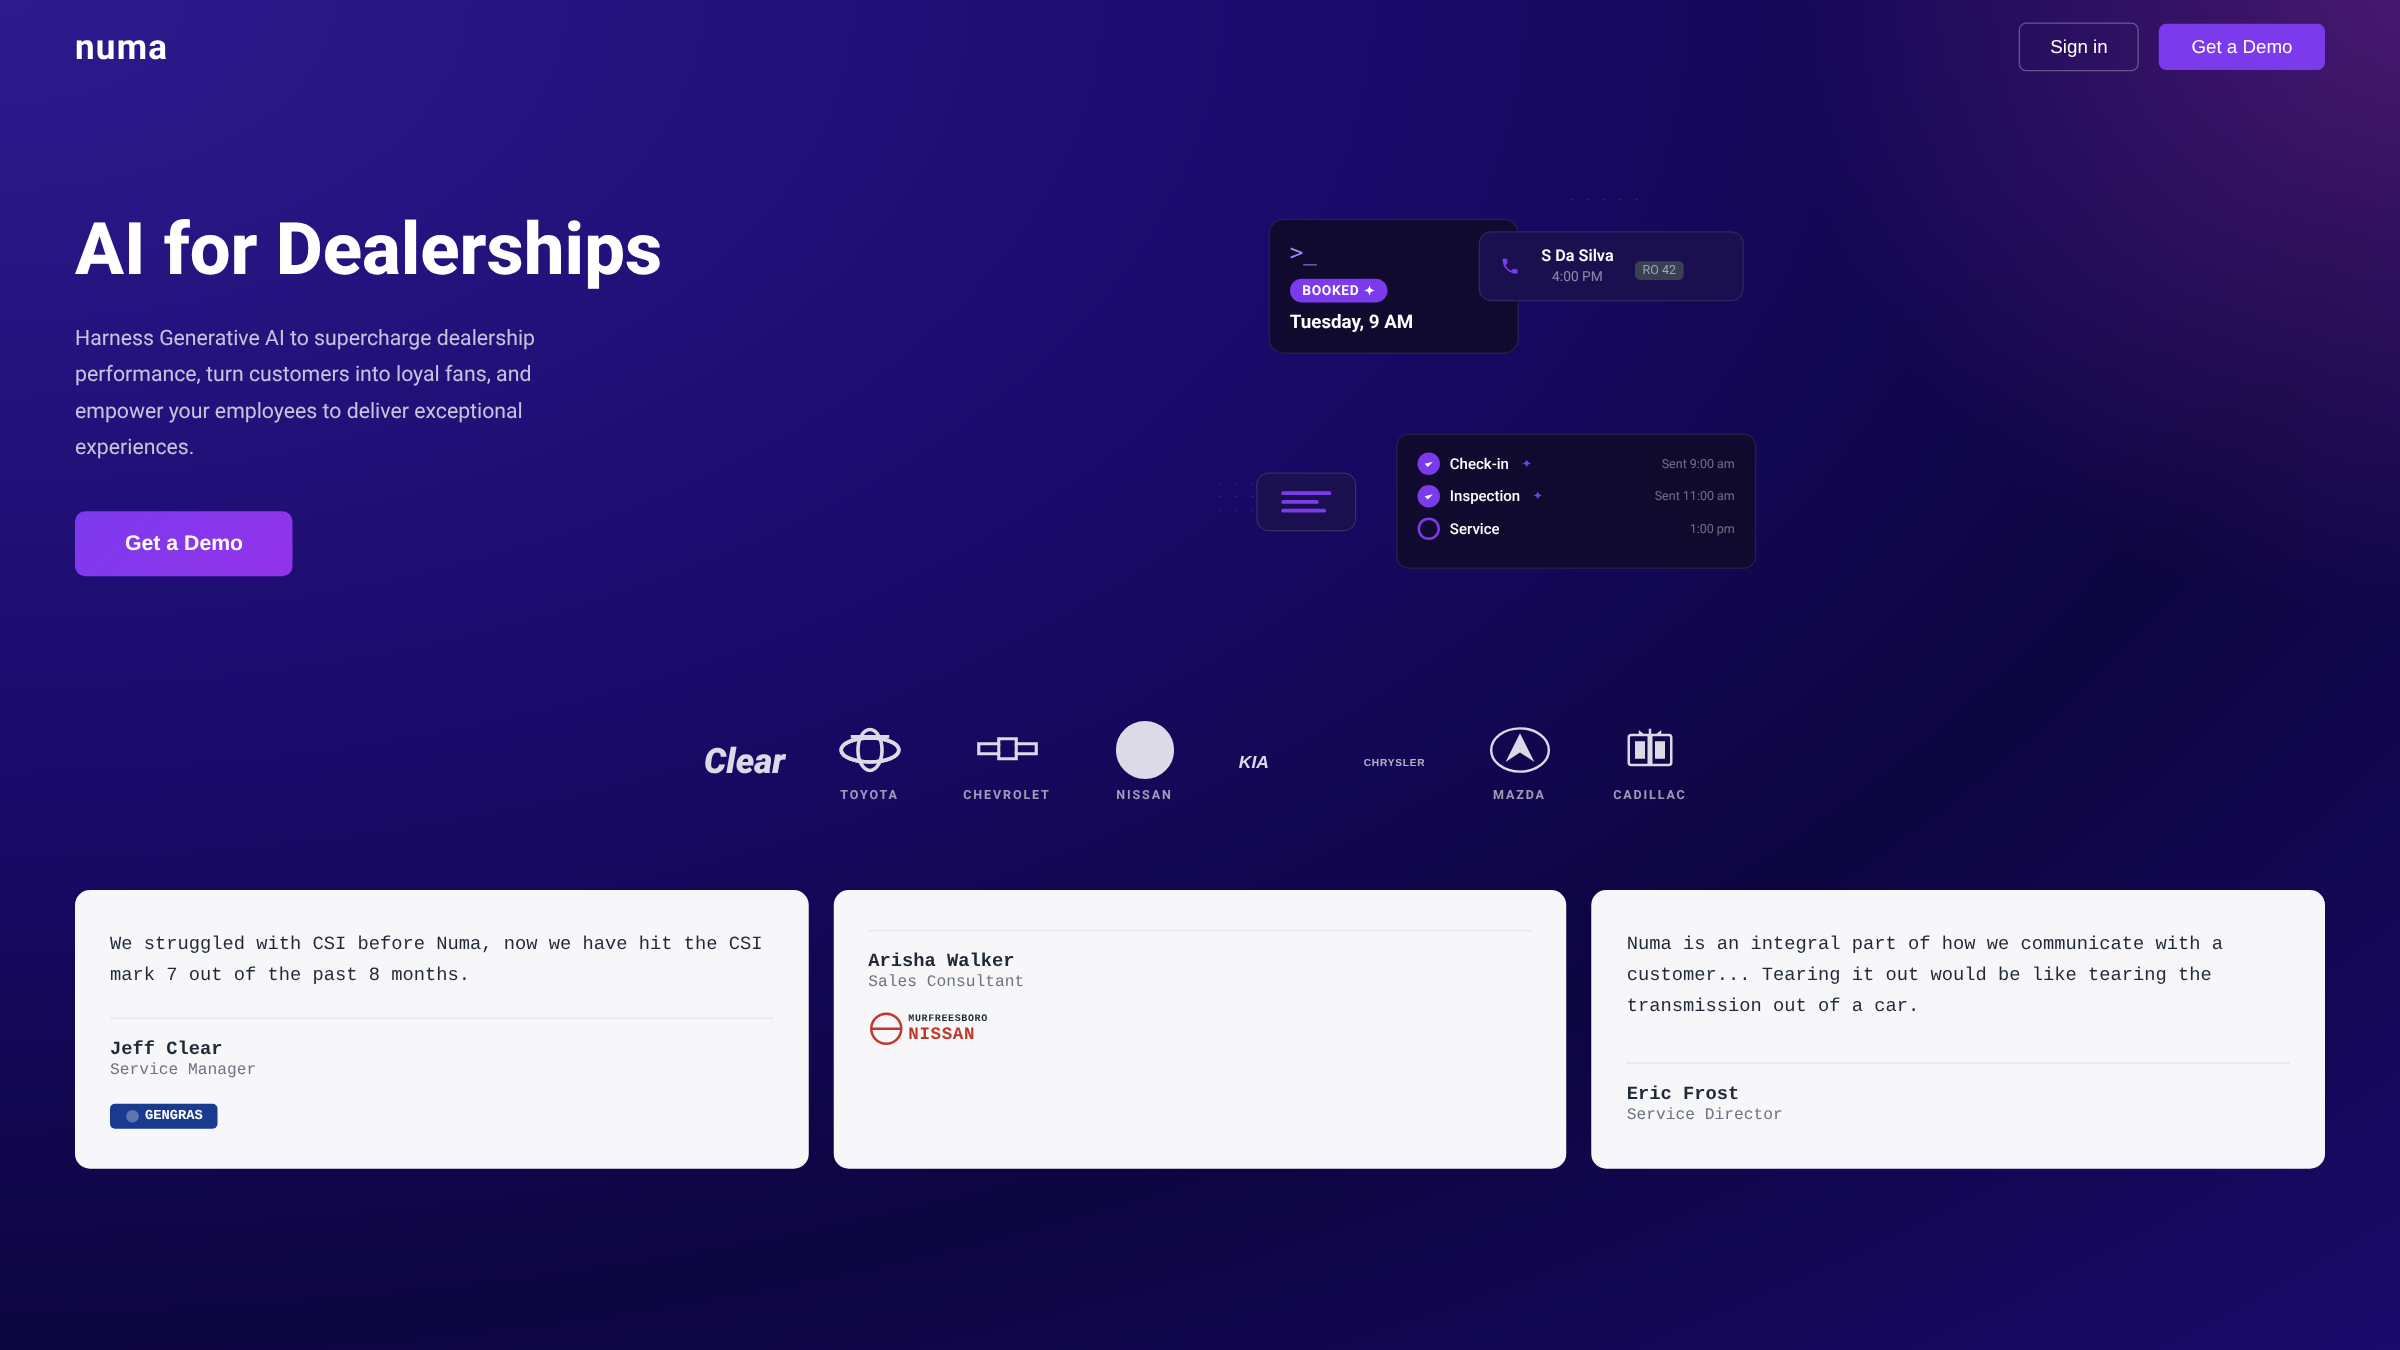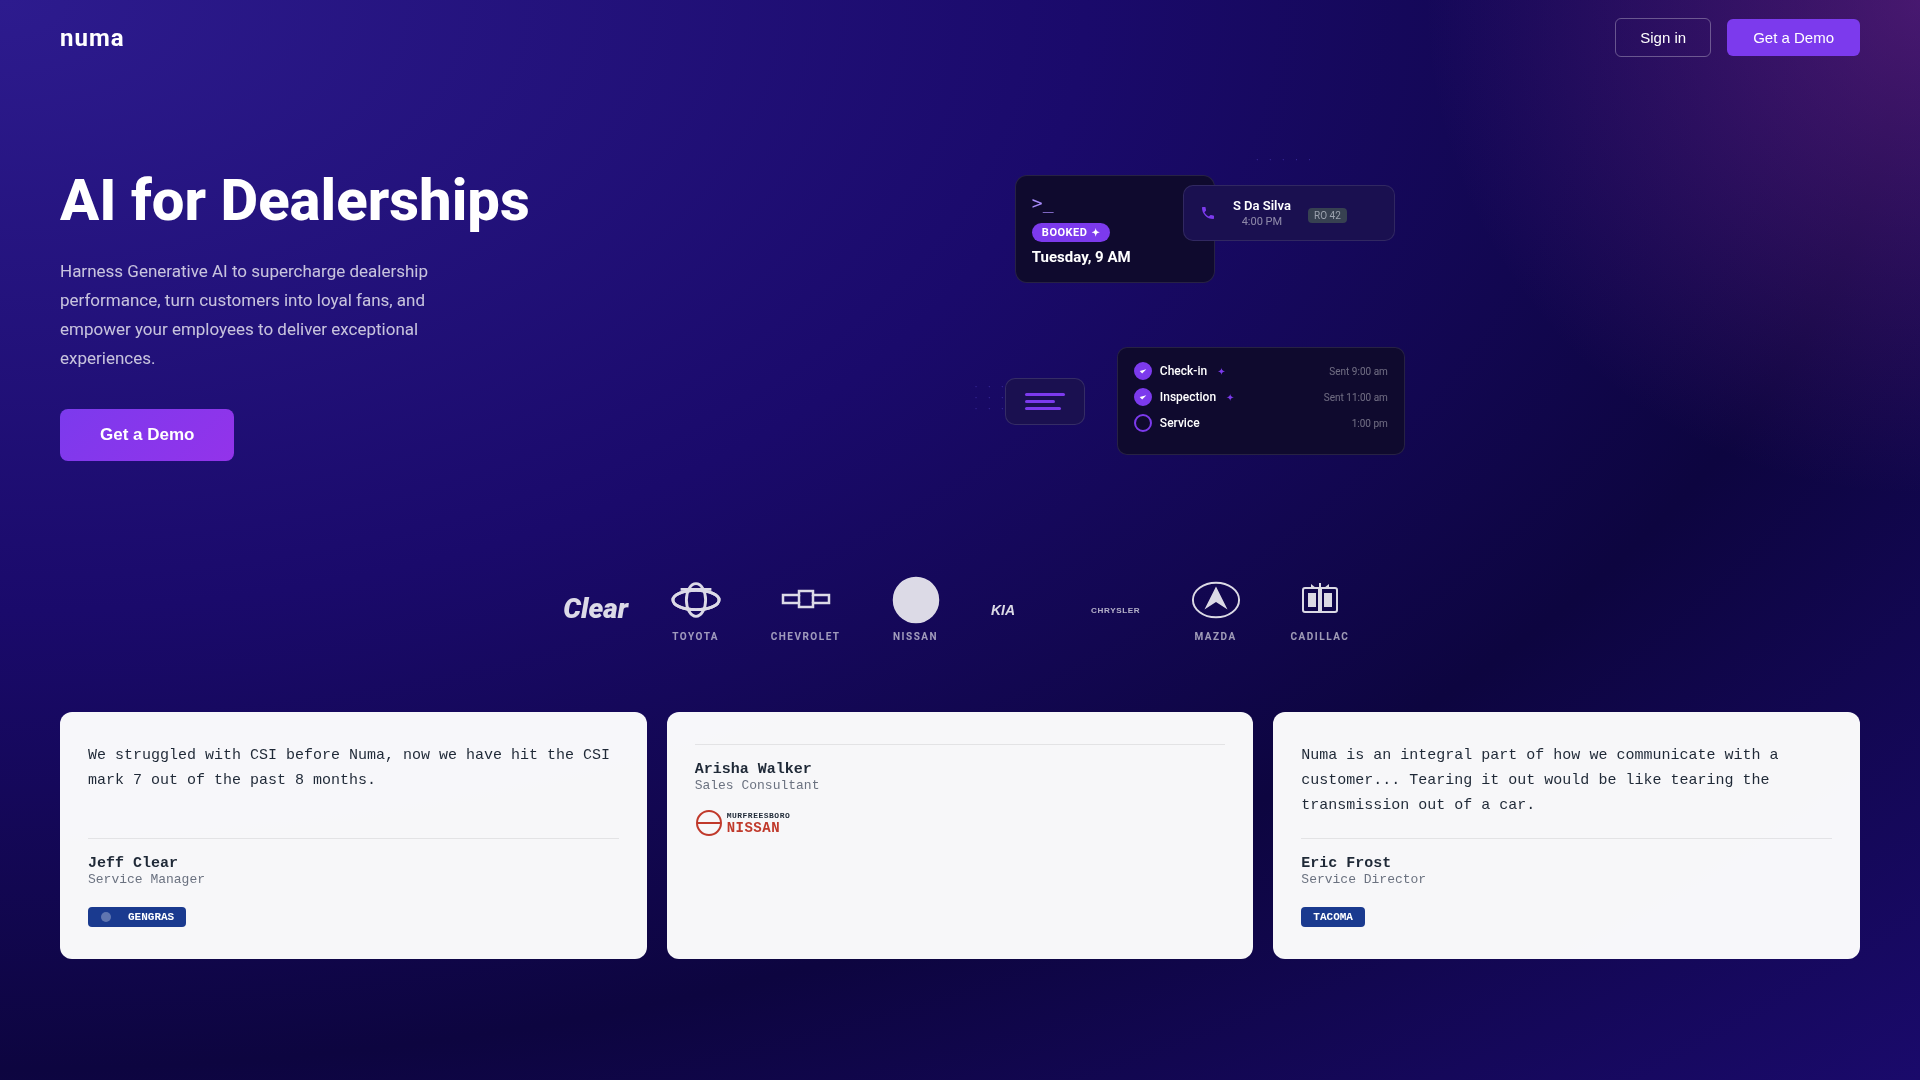--- a/index.html
+++ b/index.html
@@ -36,21 +36,21 @@
     
     nav {
       display: flex;
       align-items: center;
       justify-content: space-between;
       padding: 18px 60px;
       position: relative;
     }
 
     .logo {
-      font-size: 24px;
+      font-size: 28px;
       font-weight: 700;
       letter-spacing: 1px;
       color: #fff;
     }
 
     .nav-actions {
       display: flex;
       align-items: center;
       gap: 16px;
     }
@@ -403,21 +403,21 @@
 
     .dealer-logo-gengras {
       background: #1a3a8f;
       border-radius: 4px;
       padding: 4px 12px;
       font-size: 11px;
       font-weight: 700;
       color: #fff;
       display: flex;
       align-items: center;
-      gap: 16px;
+      gap: 4px;
     }
 
     .dealer-logo-nissan {
       display: flex;
       align-items: center;
       gap: 4px;
     }
 
     .nissan-murfreesboro {
       display: flex;
@@ -656,23 +656,18 @@
           </div>
         </div>
       </div>
     </div>
 
     <div class="testimonial-card">
       <p class="testimonial-quote">Numa is an integral part of how we communicate with a customer... Tearing it out would be like tearing the transmission out of a car.</p>
       <div class="testimonial-footer">
         <div class="testimonial-name">Eric Frost</div>
         <div class="testimonial-role">Service Director</div>
-        <div class="dealer-logo-placeholder">
-          <div class="dealer-logo-tacoma">
-            <span>TACOMA</span>
-          </div>
-        </div>
       </div>
     </div>
 
   </section>
 
 </div>
 
 </body></html>

